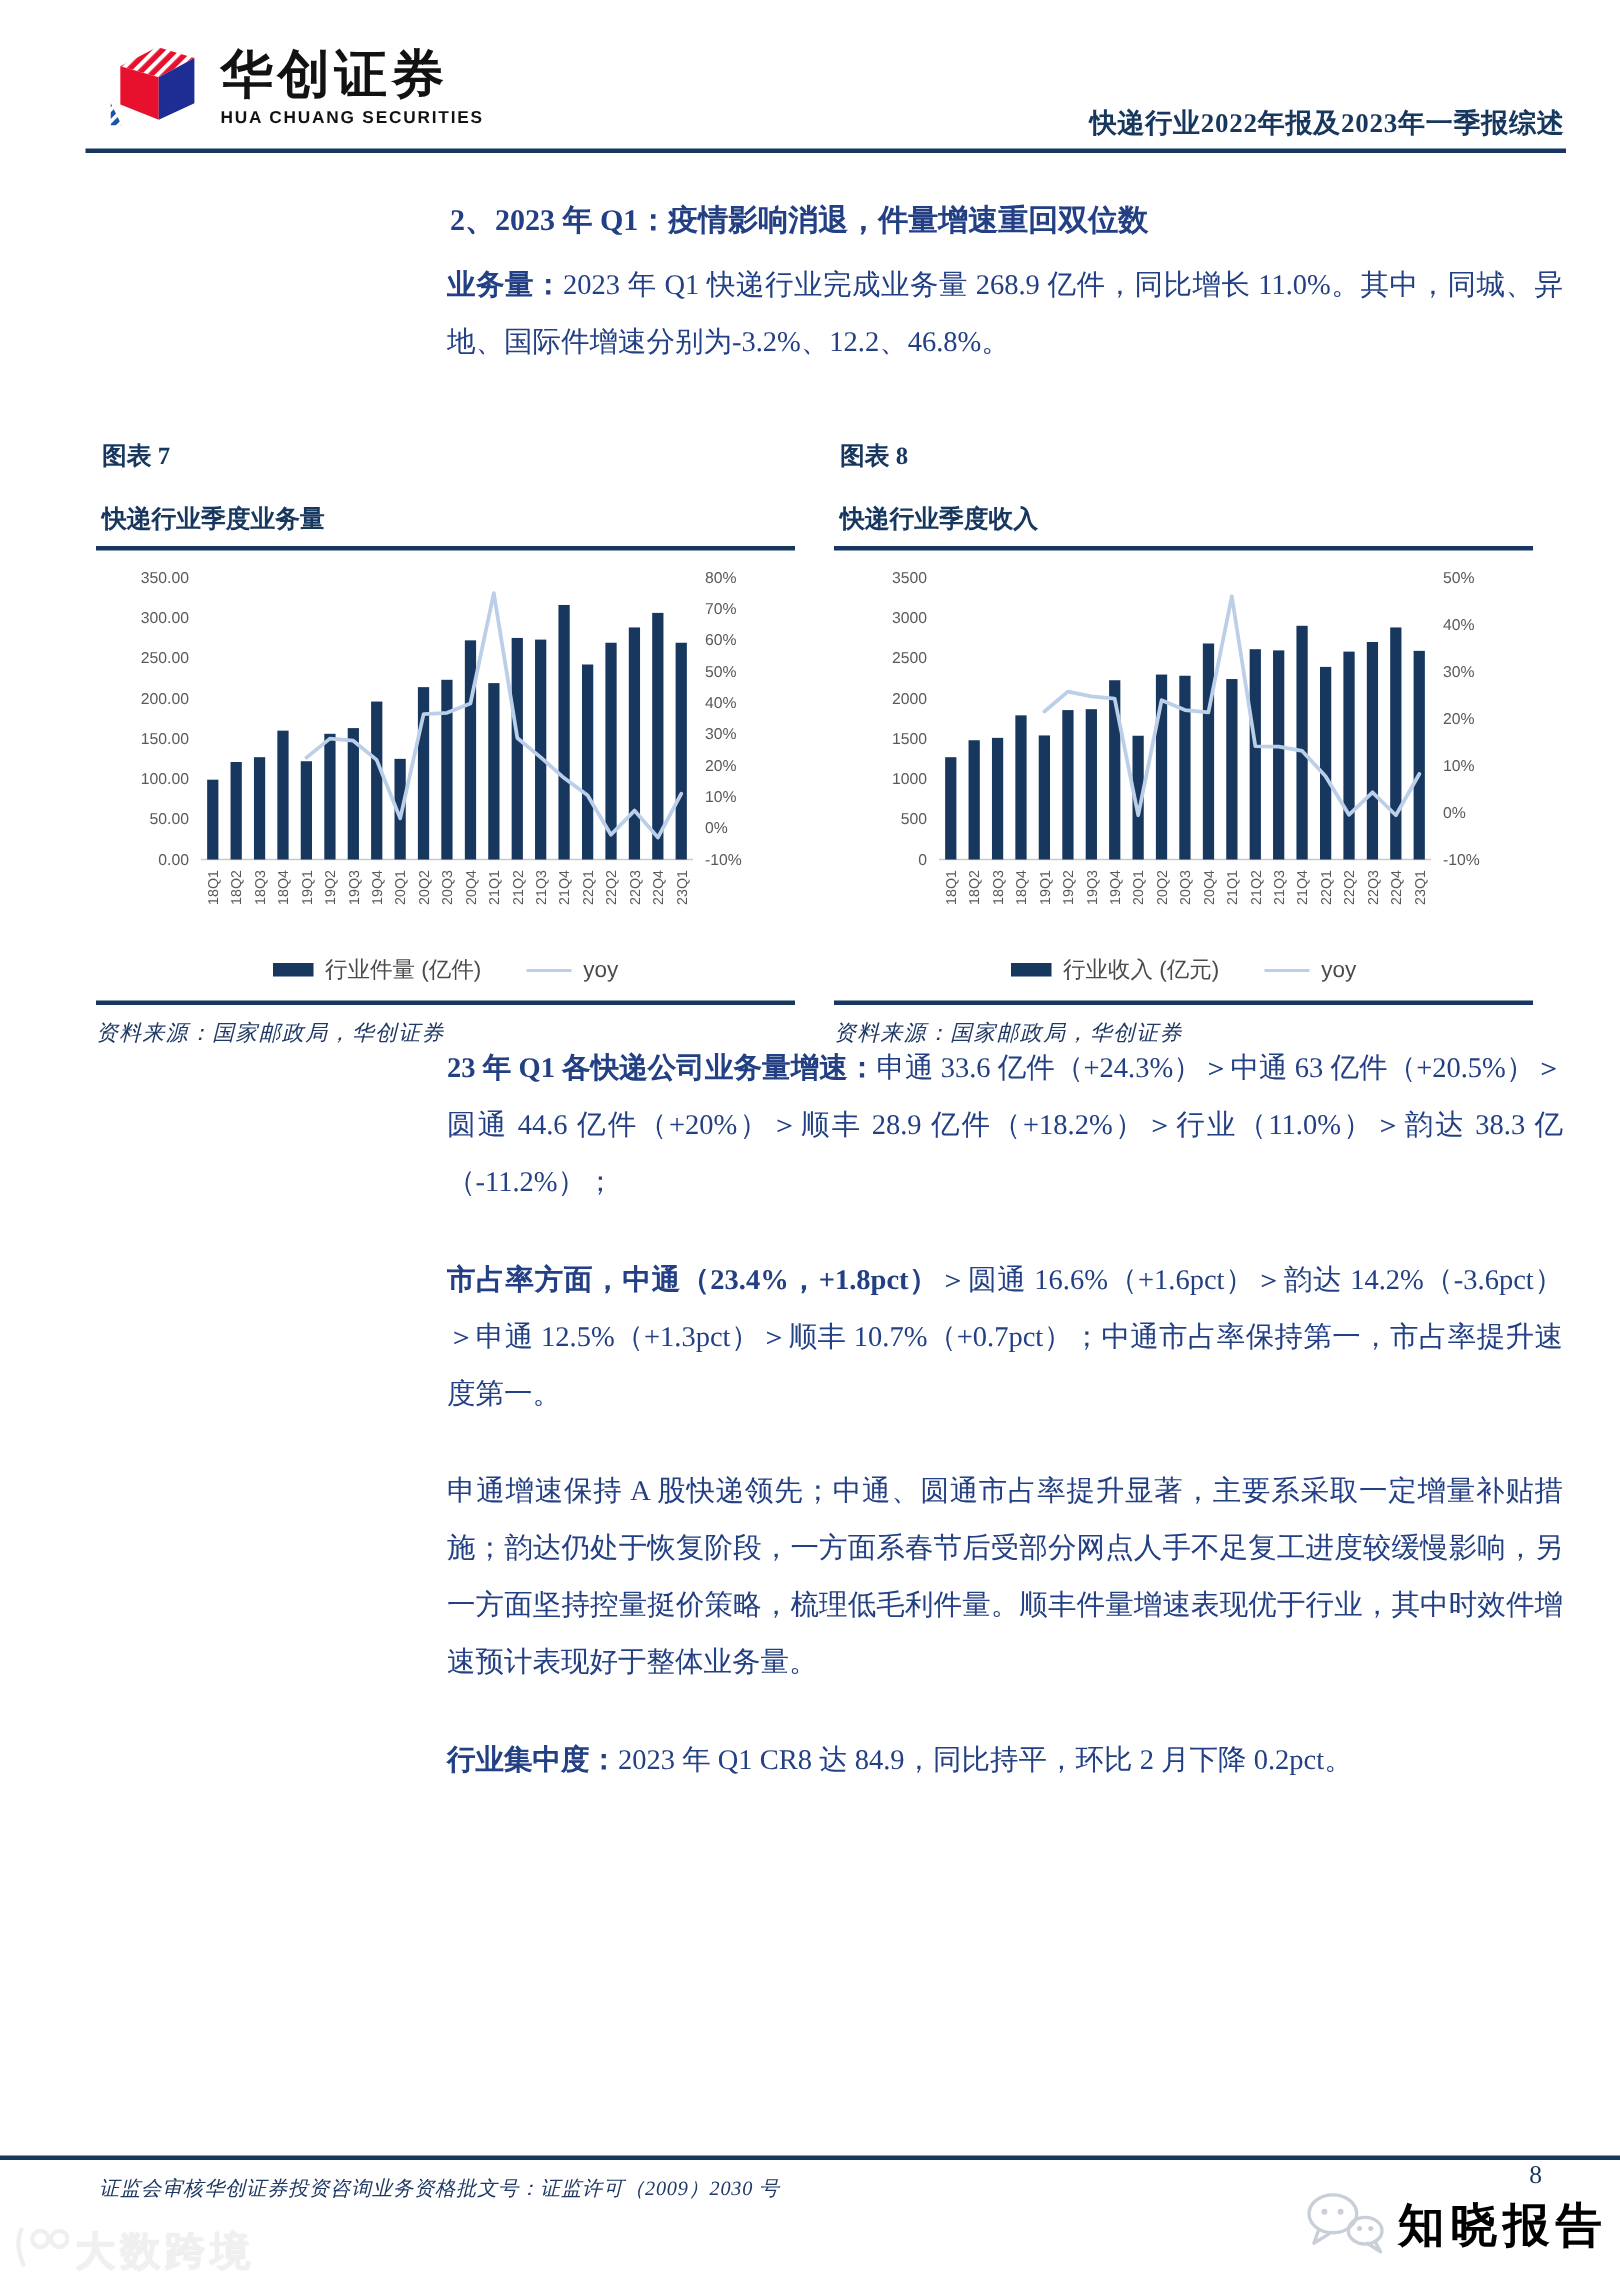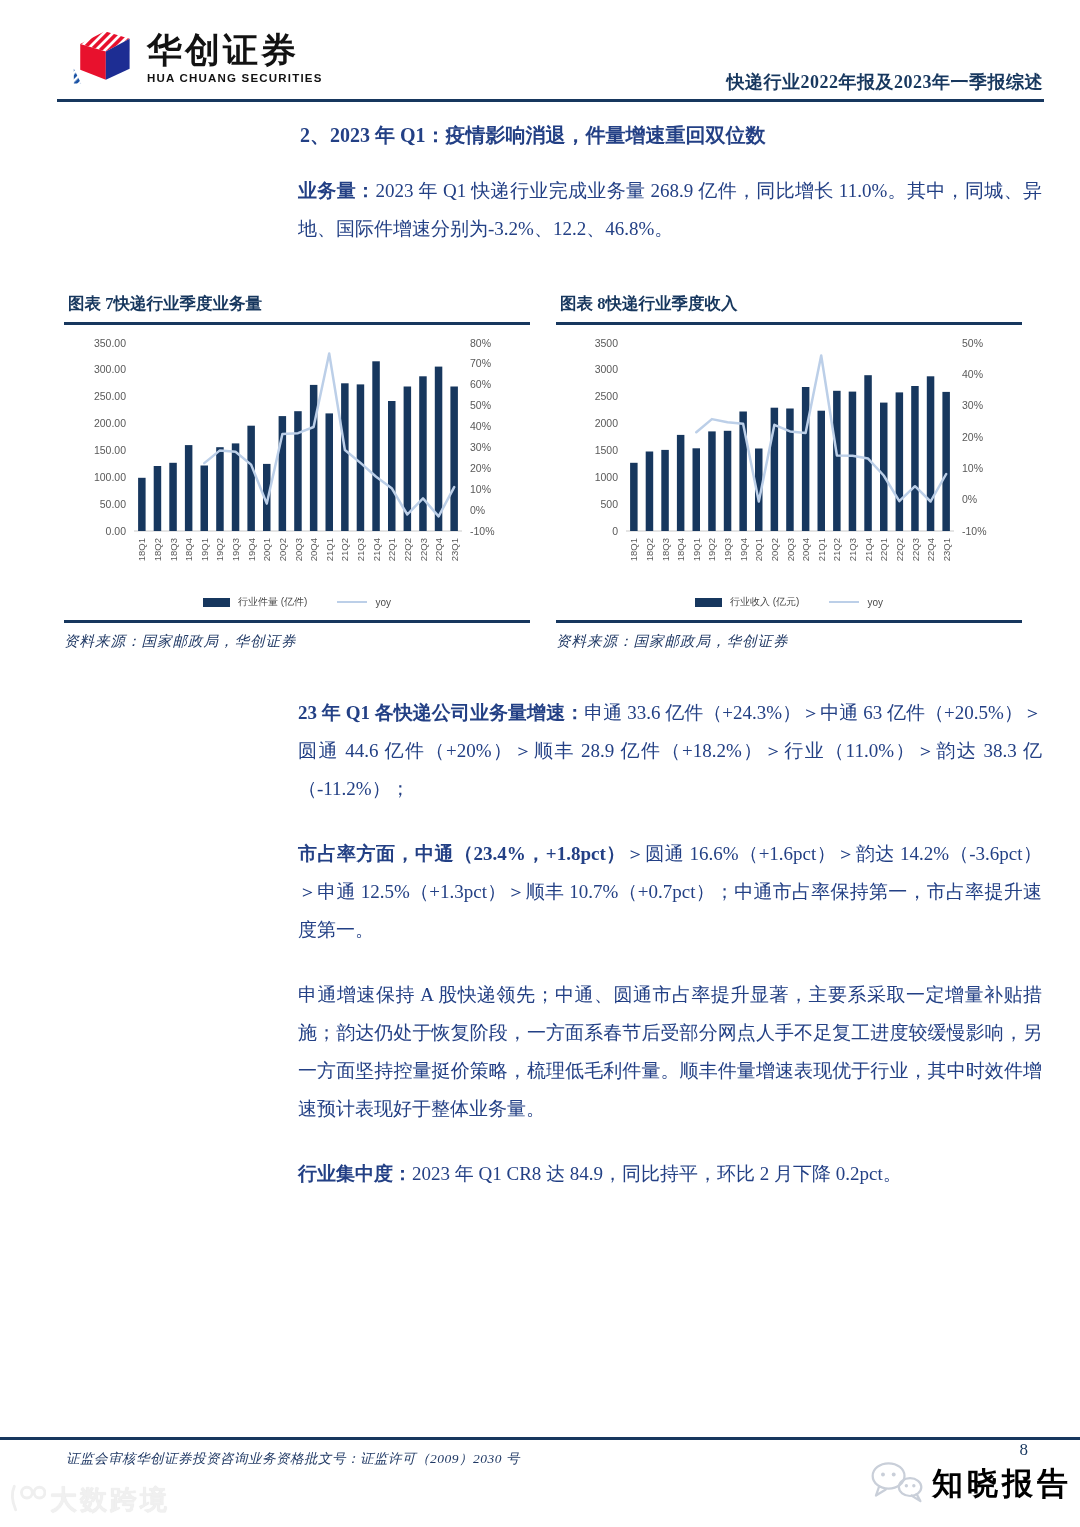--- a/index.html
+++ b/index.html
@@ -12,36 +12,36 @@
   .logo { position:absolute; left:72px; top:26px; display:flex; align-items:center; gap:11px; }
   .logo-text .cn { font-family:"Liberation Sans","DejaVu Sans",sans-serif; font-weight:900;
                    font-size:35px; color:#121212; letter-spacing:3px; line-height:1.05; }
   .logo-text .en { font-family:"Liberation Sans","DejaVu Sans",sans-serif; font-weight:bold;
                    font-size:11.5px; color:#121212; letter-spacing:1.2px; margin-top:4px; }
   .header-title { position:absolute; top:70px; right:37px; color:#17375E; font-weight:bold;
                   font-size:18px; letter-spacing:0.5px; }
   .header-rule { position:absolute; left:57px; right:36px; top:99px; height:3px; background:#17375E; }
 
   
-  .sec-heading { position:absolute; left:300px; top:122px; font-size:20px; font-weight:bold; color:#234085; }
+  .sec-heading { position:absolute; left:300px; top:133px; font-size:20px; font-weight:bold; color:#234085; }
   .para-block { position:absolute; left:298px; width:744px; color:#234085; }
   .para-block.first { top:172px; }
   .para-block.second { top:694px; }
   .para-block p { font-size:19px; line-height:37.5px; text-align:justify; margin-bottom:13px; }
   .para-block.second p { margin-bottom:27px; line-height:38px; }
   .para-block p b { font-weight:bold; }
 
   
   .figures { position:absolute; left:64px; top:291px; width:958px; display:flex; gap:26px; }
   .figure { width:466px; }
-  .fig-caption { display:flex; font-size:16.5px; font-weight:bold; color:#17375E;
-                 padding:2px 0 7px 4px; border-bottom:3px solid #17375E; }
+  .fig-caption { display:flex; gap:20px; font-size:16.5px; font-weight:bold; color:#17375E;
+                 padding:2px 0 7px 4px; border-bottom:3px solid #17375E;flex-direction:column; }
   .chart-mount { width:466px; height:262px; margin-top:6px; }
   .legend { display:flex; justify-content:center; align-items:center; gap:8px; margin-top:2px;
-            font-family:"Liberation Sans","DejaVu Sans",sans-serif; font-size:10px; color:#4a4a4a; }
+            font-family:"Liberation Sans","DejaVu Sans",sans-serif; font-size:15px; color:#4a4a4a; }
   .legend .swatch-bar { width:27px; height:9px; background:#17375E; display:inline-block; }
   .legend .swatch-line { width:30px; height:0; border-top:2.5px solid #BCCFE8; display:inline-block; margin-left:22px; }
   .fig-source-rule { height:2.5px; background:#17375E; margin-top:11px; }
   .fig-source { margin-top:9px; font-size:14.5px; font-style:italic; color:#1F3864; letter-spacing:1px; }
 
   
   .footer-rule { position:absolute; left:0; right:0; top:1437px; height:3px; background:#17375E; }
   .footer-license { position:absolute; left:66px; top:1450px; font-size:13.5px; font-style:italic;
                     color:#1F3864; letter-spacing:0.5px; }
   .page-number { position:absolute; right:52px; top:1440px; font-size:17px; color:#17375E; }

